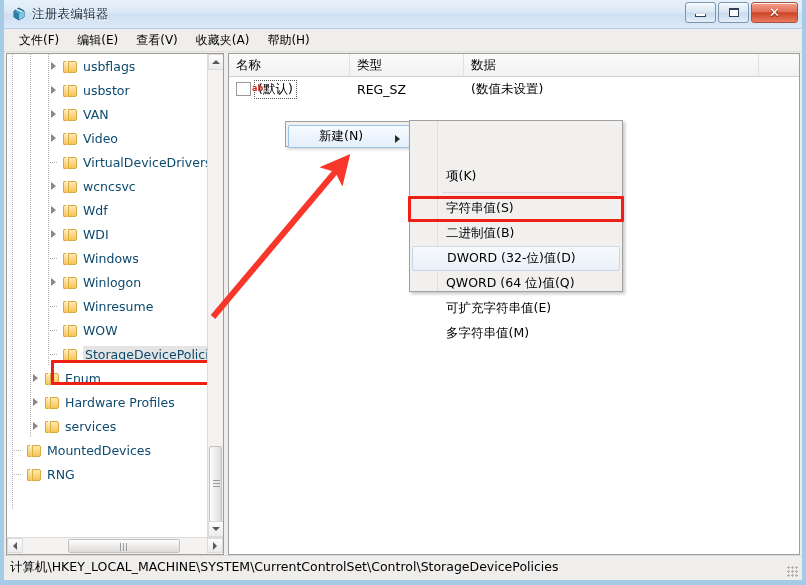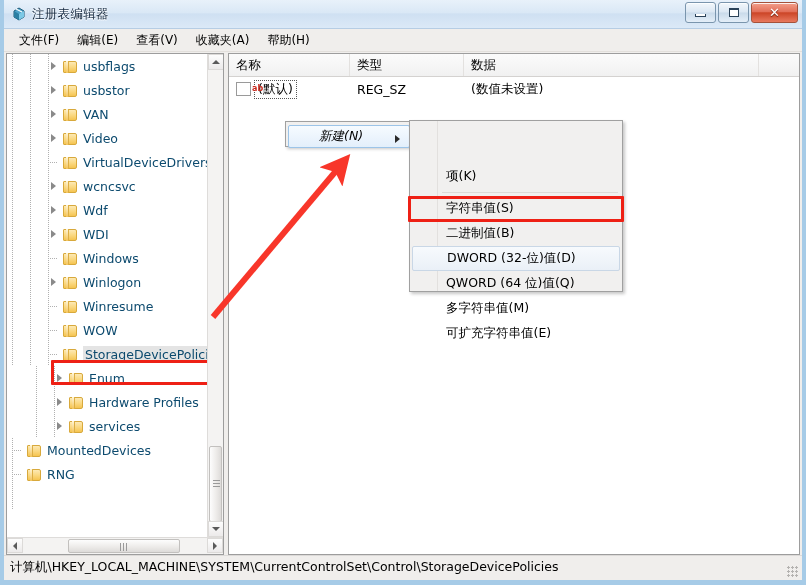--- a/index.html
+++ b/index.html
@@ -105,21 +105,21 @@
   }
   .folder .fspine{
     position:absolute;left:3px;top:1px;width:3px;height:12px;
     background:linear-gradient(to bottom,#fff6d8,#f3c35a);
     border-right:1px solid #dcae45;box-sizing:border-box;
   }
   .tlabel{font-size:12.5px;color:#0c4a6e;}
   .tree-row.selected .tlabel{background:#e4e4e4;padding:1px 2px;}
   
   .lvl3{padding-left:40px;}
-  .lvl2{padding-left:22px;margin-left:24px;}
+  .lvl2{padding-left:22px;}
   .lvl1{padding-left:4px;}
 
   
   .redbox{
     position:absolute;border:3px solid #ee2015;box-sizing:border-box;
     pointer-events:none;border-radius:1px;
   }
   
   .vscroll{
     position:absolute;right:0;top:0;bottom:0;width:16px;
@@ -200,21 +200,21 @@
     background:linear-gradient(to bottom,#f7fafd,#eaf0f7);
     border:1px solid #c9d7e6;border-radius:2px;
   }
   .ctx-sep{height:1px;background:#dcdad8;margin:3px 2px 3px 30px;}
   .sub-arrow{
     position:absolute;right:9px;top:9px;width:0;height:0;
     border-left:5px solid #2a2a2a;border-top:4px solid transparent;border-bottom:4px solid transparent;
   }
   
   .ctx-parent{
-    width:128px;padding:3px 1px;font-style:italic;
+    width:128px;padding:3px 1px;
   }
   .ctx-parent .ctx-item{padding-left:30px;}
   
   .anno-arrow{position:absolute;left:0;top:0;pointer-events:none;}
   
   .statusbar{
     height:24px;flex:none;display:flex;align-items:center;
     background:#f0eeec;border-top:1px solid #dcdad8;position:relative;
   }
   .status-text{
@@ -581,23 +581,23 @@
         <div class="ctx-item">
           <span>二进制值(B)</span>
         </div>
         <div class="ctx-item hl2">
           <span>DWORD (32-位)值(D)</span>
         </div>
         <div class="ctx-item">
           <span>QWORD (64 位)值(Q)</span>
         </div>
         <div class="ctx-item">
+          <span>可扩充字符串值(E)</span>
+        </div>
+        <div class="ctx-item">
           <span>多字符串值(M)</span>
-        </div>
-        <div class="ctx-item">
-          <span>可扩充字符串值(E)</span>
         </div>
       </div>
   </div>
 
   <div class="redbox" style="left:404px;top:196px;width:216px;height:26px;"></div>
 
 </div>
 
 </body></html>

